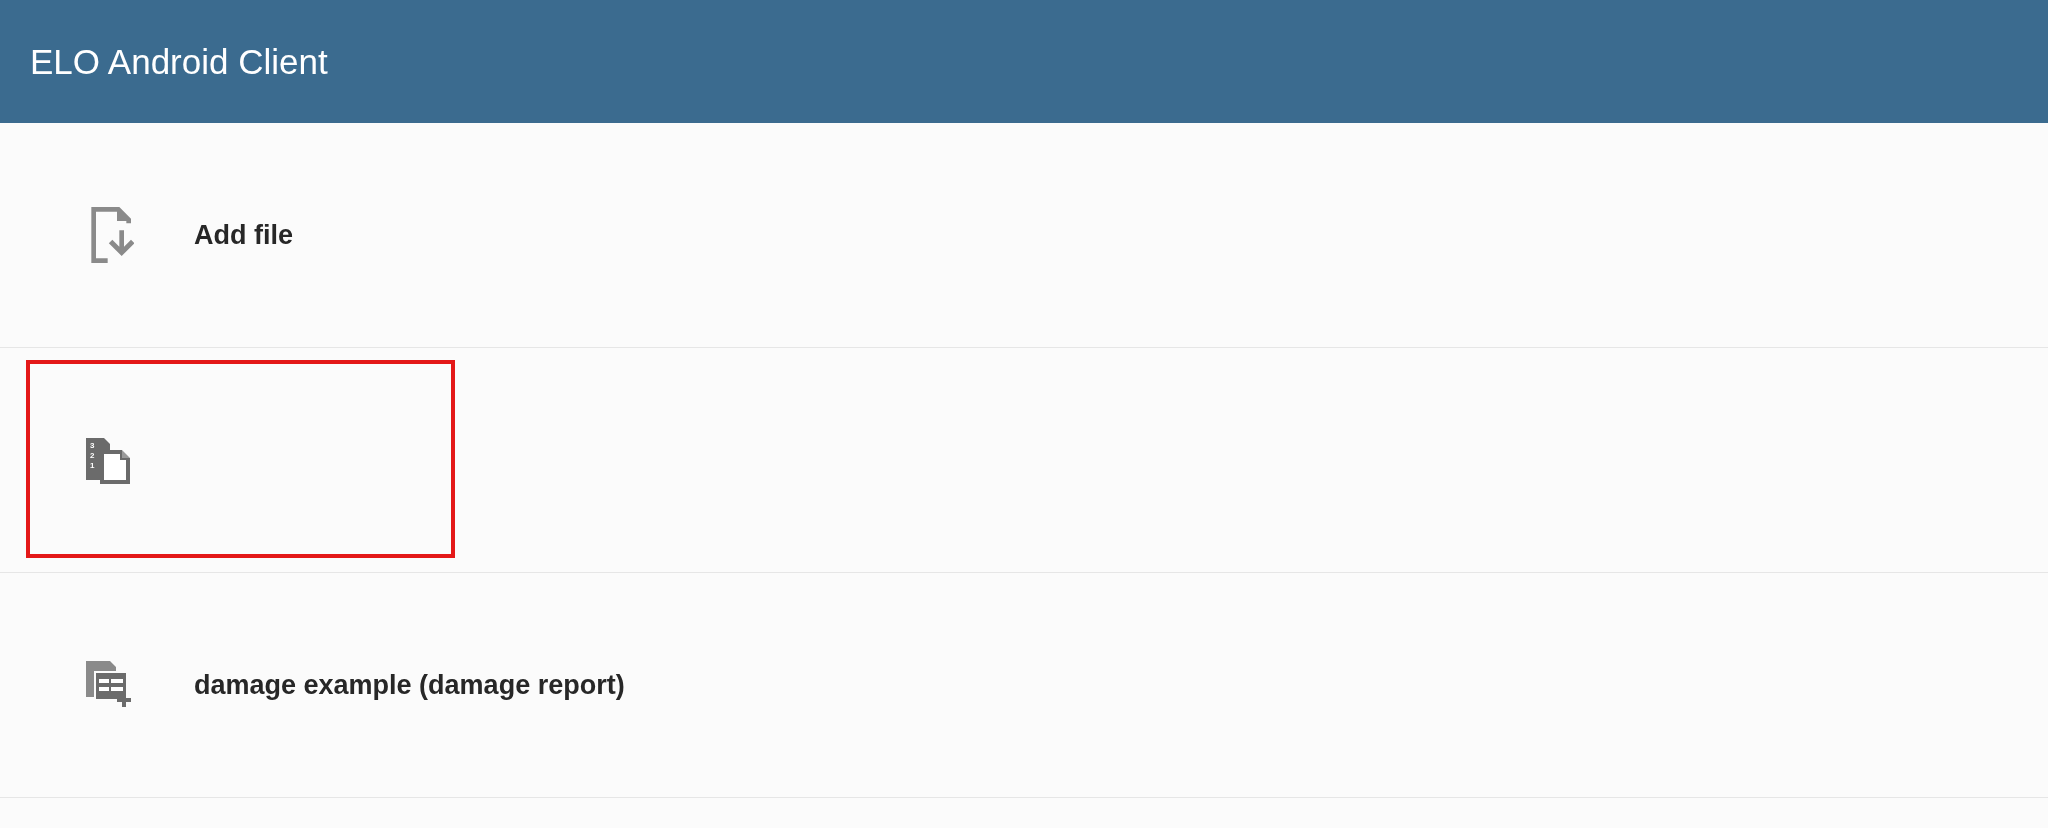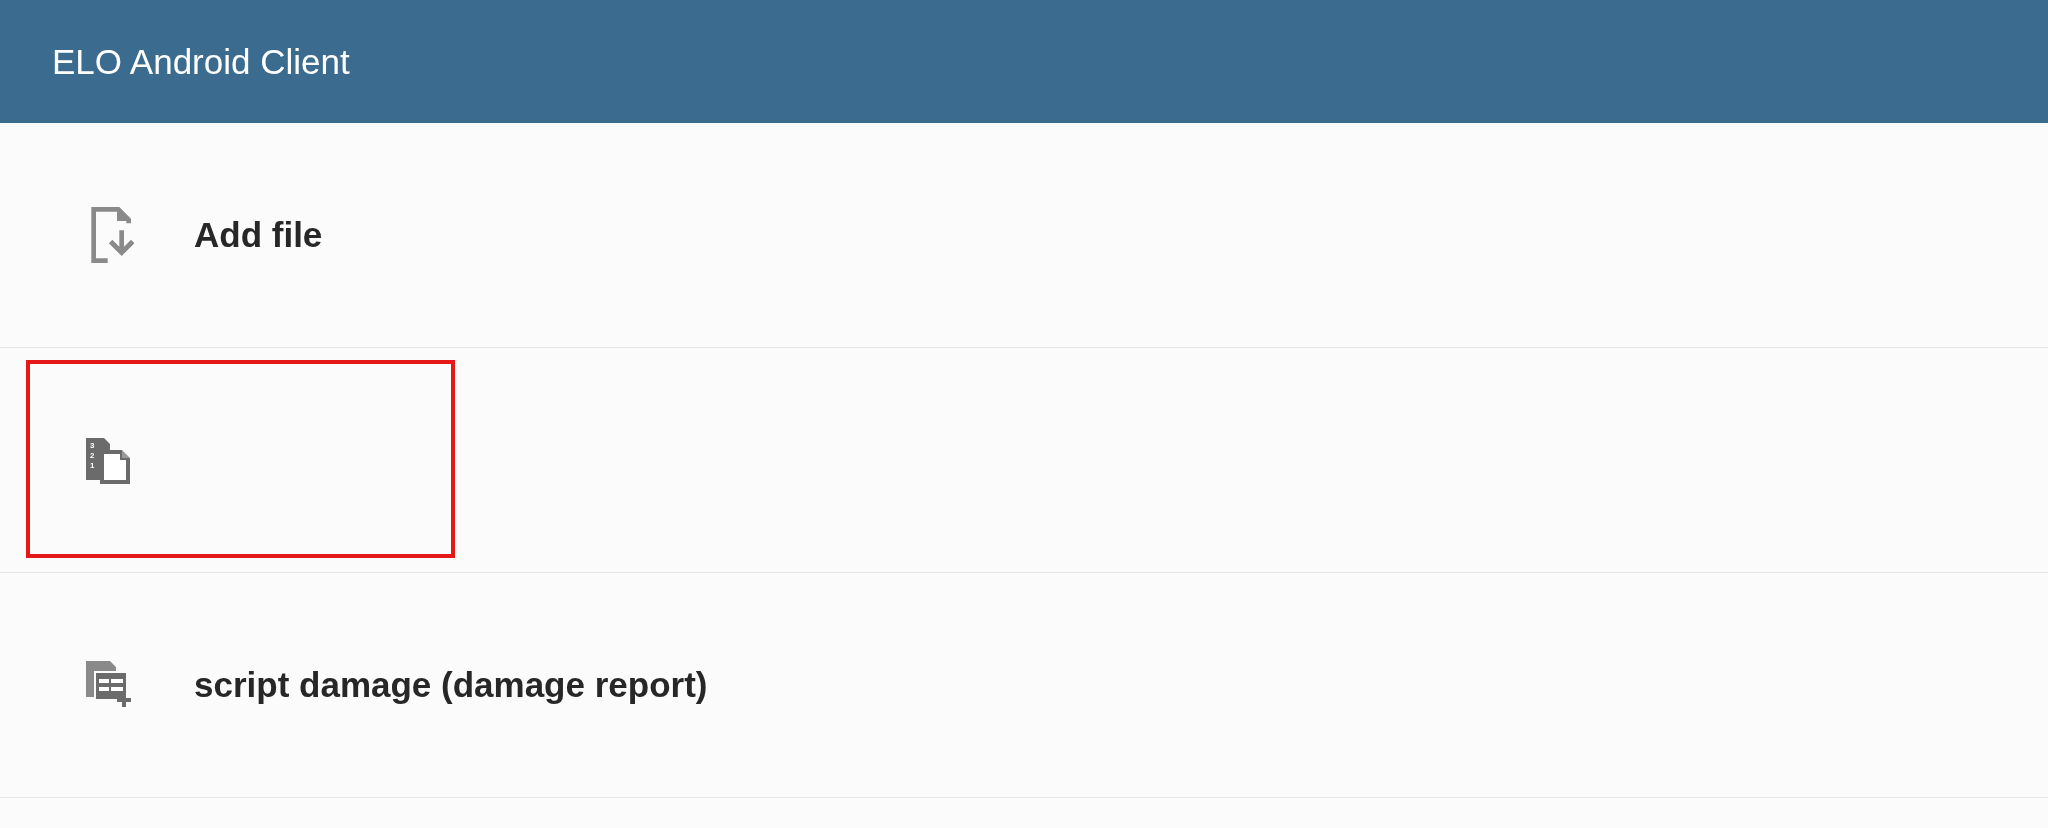--- a/index.html
+++ b/index.html
@@ -12,21 +12,21 @@
       background: #fbfbfb;
       width: 2048px;
       height: 828px;
       overflow: hidden;
     }
     .header {
       background: #3b6b8f;
       height: 123px;
       display: flex;
       align-items: center;
-      padding-left: 52px;
+      padding-left: 30px;
     }
     .header-title {
       color: #ffffff;
       font-size: 35px;
       font-weight: 400;
     }
     .menu-list {
       width: 100%;
     }
     .menu-item {
@@ -52,21 +52,21 @@
     }
     .icon-container {
       width: 56px;
       height: 56px;
       display: flex;
       align-items: center;
       justify-content: center;
       flex-shrink: 0;
     }
     .menu-label {
-      font-size: 35px;
+      font-size: 27px;
       font-weight: 700;
       color: #272727;
     }
     svg {
       width: 48px;
       height: 56px;
     }
   </style>
 </head>
 <body>
@@ -114,16 +114,16 @@
         <rect x="10" y="12" width="30" height="26" fill="#6b6b6b"></rect>
         <rect x="13" y="18" width="10" height="4" fill="#ffffff"></rect>
         <rect x="25" y="18" width="12" height="4" fill="#ffffff"></rect>
         <rect x="13" y="26" width="10" height="4" fill="#ffffff"></rect>
         <rect x="25" y="26" width="12" height="4" fill="#ffffff"></rect>
 
         <rect x="36" y="32" width="4" height="14" fill="#6b6b6b"></rect>
         <rect x="31" y="37" width="14" height="4" fill="#6b6b6b"></rect>
       </svg>
     </span>
-    <span class="menu-label">script  damage (damage report)</span>
+    <span class="menu-label">damage  example (damage report)</span>
   </div>
 
 </div>
 
 </body></html>

